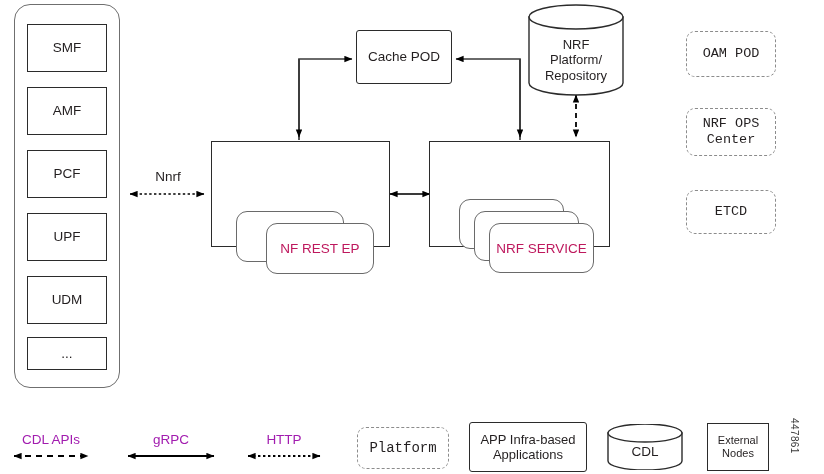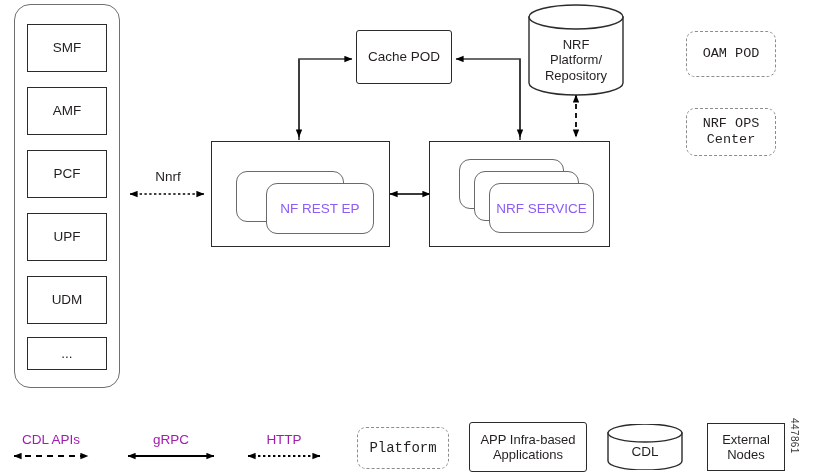--- a/index.html
+++ b/index.html
@@ -45,21 +45,21 @@
     display:flex;align-items:center;justify-content:center;
     text-align:center;line-height:1.2;
   }
 
   
   .stack{position:absolute;}
   .card{
     position:absolute;box-sizing:border-box;
     border:1.3px solid #6a6a6a;border-radius:11px;background:#ffffff;
     display:flex;align-items:center;justify-content:center;
-    font-size:13.5px;color:#8b5cf6;
+    font-size:13.5px;color:#be185d;margin-top:40px;
   }
 
   svg.wires{position:absolute;left:0;top:0;width:824px;height:474px;pointer-events:none;}
 
   .legend-label{
     position:absolute;font-size:13.5px;color:#a21caf;
     text-align:center;white-space:nowrap;
   }
   #watermark{
     position:absolute;left:800px;top:418px;
@@ -171,20 +171,23 @@
     </div>
   </div>
 
   <div class="node dashed" style="left:686px;top:31px;width:90px;height:46px;font-size:13.5px;">
     <span>OAM POD</span>
   </div>
   <div class="node dashed" style="left:686px;top:108px;width:90px;height:48px;font-size:13.5px;flex-direction:column;">
     <span>NRF OPS</span>
     <span>Center</span>
   </div>
+  <div class="node dashed" style="left:686px;top:190px;width:90px;height:44px;font-size:13.5px;">
+    <span>ETCD</span>
+  </div>
 
   <div class="legend-label" style="left:14px;top:432px;width:74px;">CDL APIs</div>
   <div class="legend-label" style="left:128px;top:432px;width:86px;">gRPC</div>
   <div class="legend-label" style="left:248px;top:432px;width:72px;">HTTP</div>
 
   <div class="node dashed" style="left:357px;top:427px;width:92px;height:42px;font-size:14px;">
     <span>Platform</span>
   </div>
 
   <div class="node round-strong" style="left:469px;top:422px;width:118px;height:50px;font-size:13px;flex-direction:column;">
@@ -195,20 +198,20 @@
   <div class="cyl" style="left:607px;top:424px;width:76px;height:46px;">
     <svg width="76" height="46" viewBox="0 0 76 46">
       <path d="M1,9 L1,37 A37,9 0 0 0 75,37 L75,9 Z" fill="#ffffff" stroke="#2b2b2b" stroke-width="1.4"></path>
       <ellipse cx="38" cy="9" rx="37" ry="9" fill="#ffffff" stroke="#2b2b2b" stroke-width="1.4"></ellipse>
     </svg>
     <div class="cyl-label" style="top:14px;height:28px;font-size:13.5px;">
       <span>CDL</span>
     </div>
   </div>
 
-  <div class="node rect" style="left:707px;top:423px;width:78px;height:48px;font-size:13px;flex-direction:column;">
+  <div class="node rect" style="left:707px;top:423px;width:62px;height:48px;font-size:11px;flex-direction:column;">
     <span>External</span>
     <span>Nodes</span>
   </div>
 
   <div id="watermark">447861</div>
 
 </div>
 
 </body></html>

